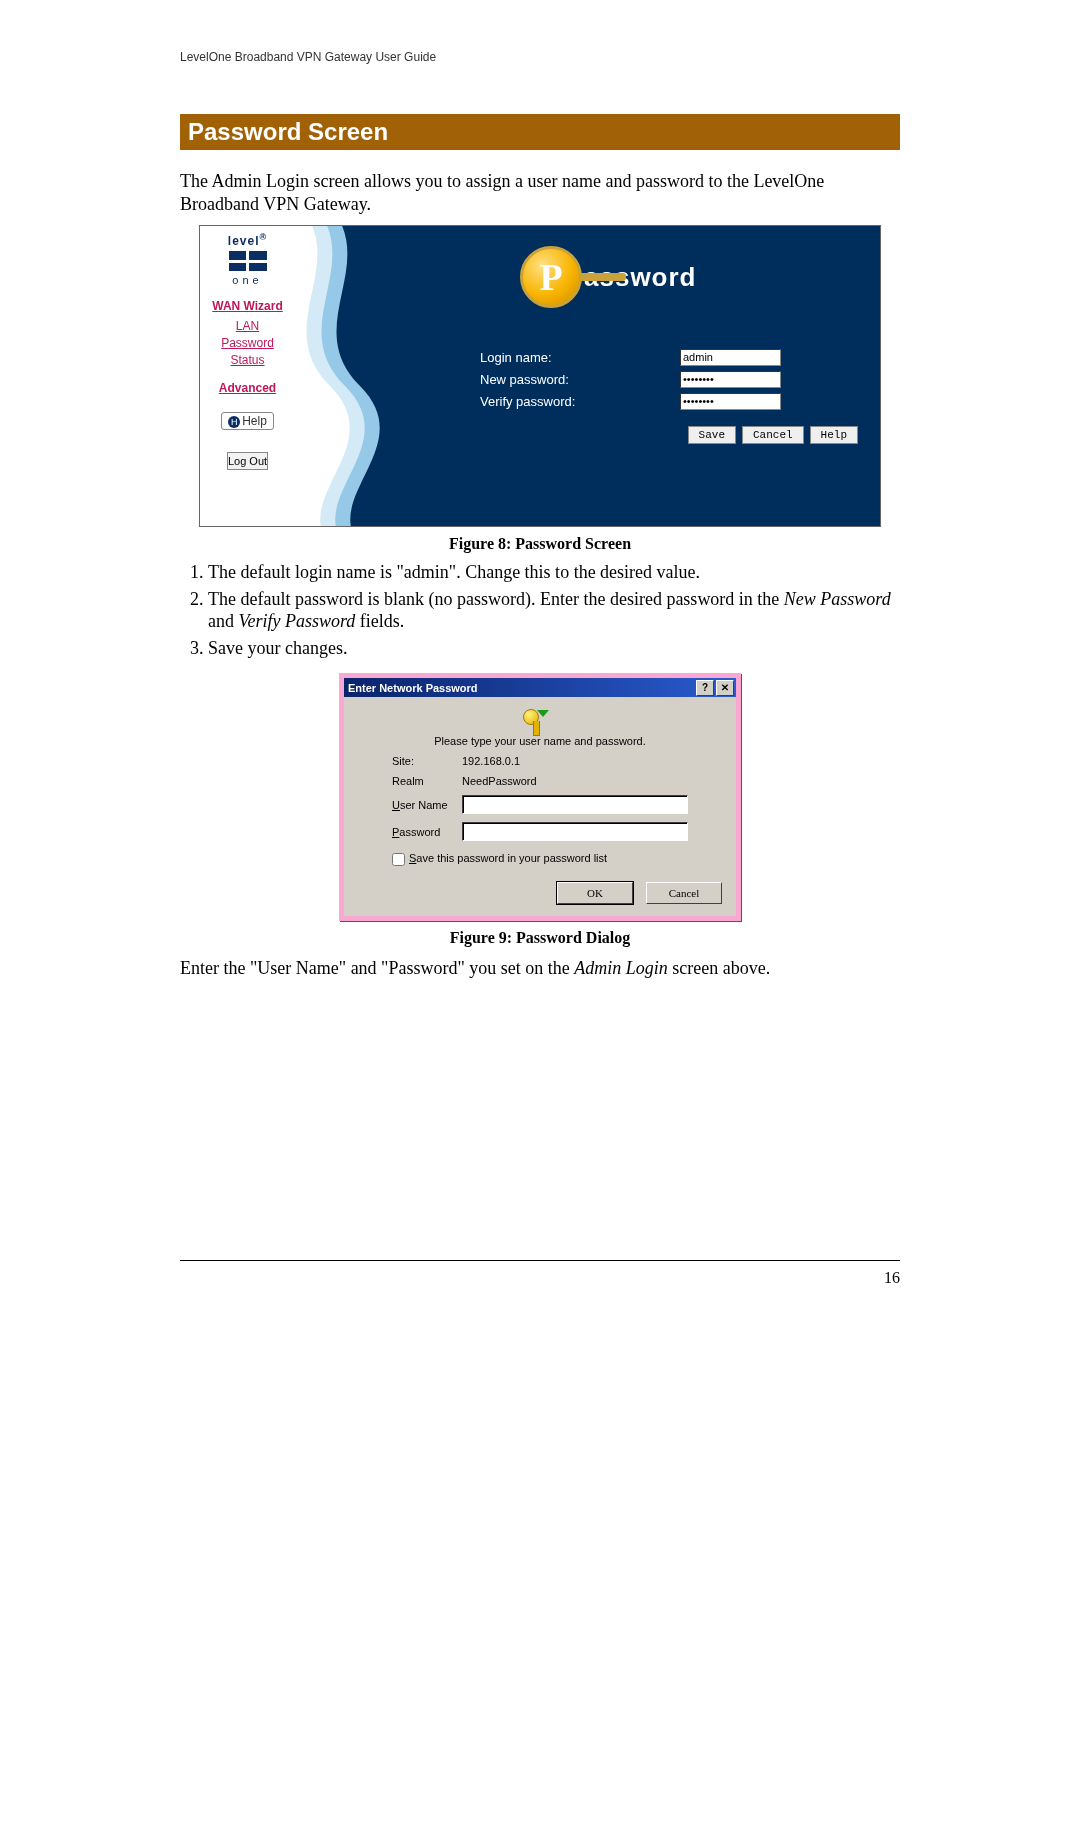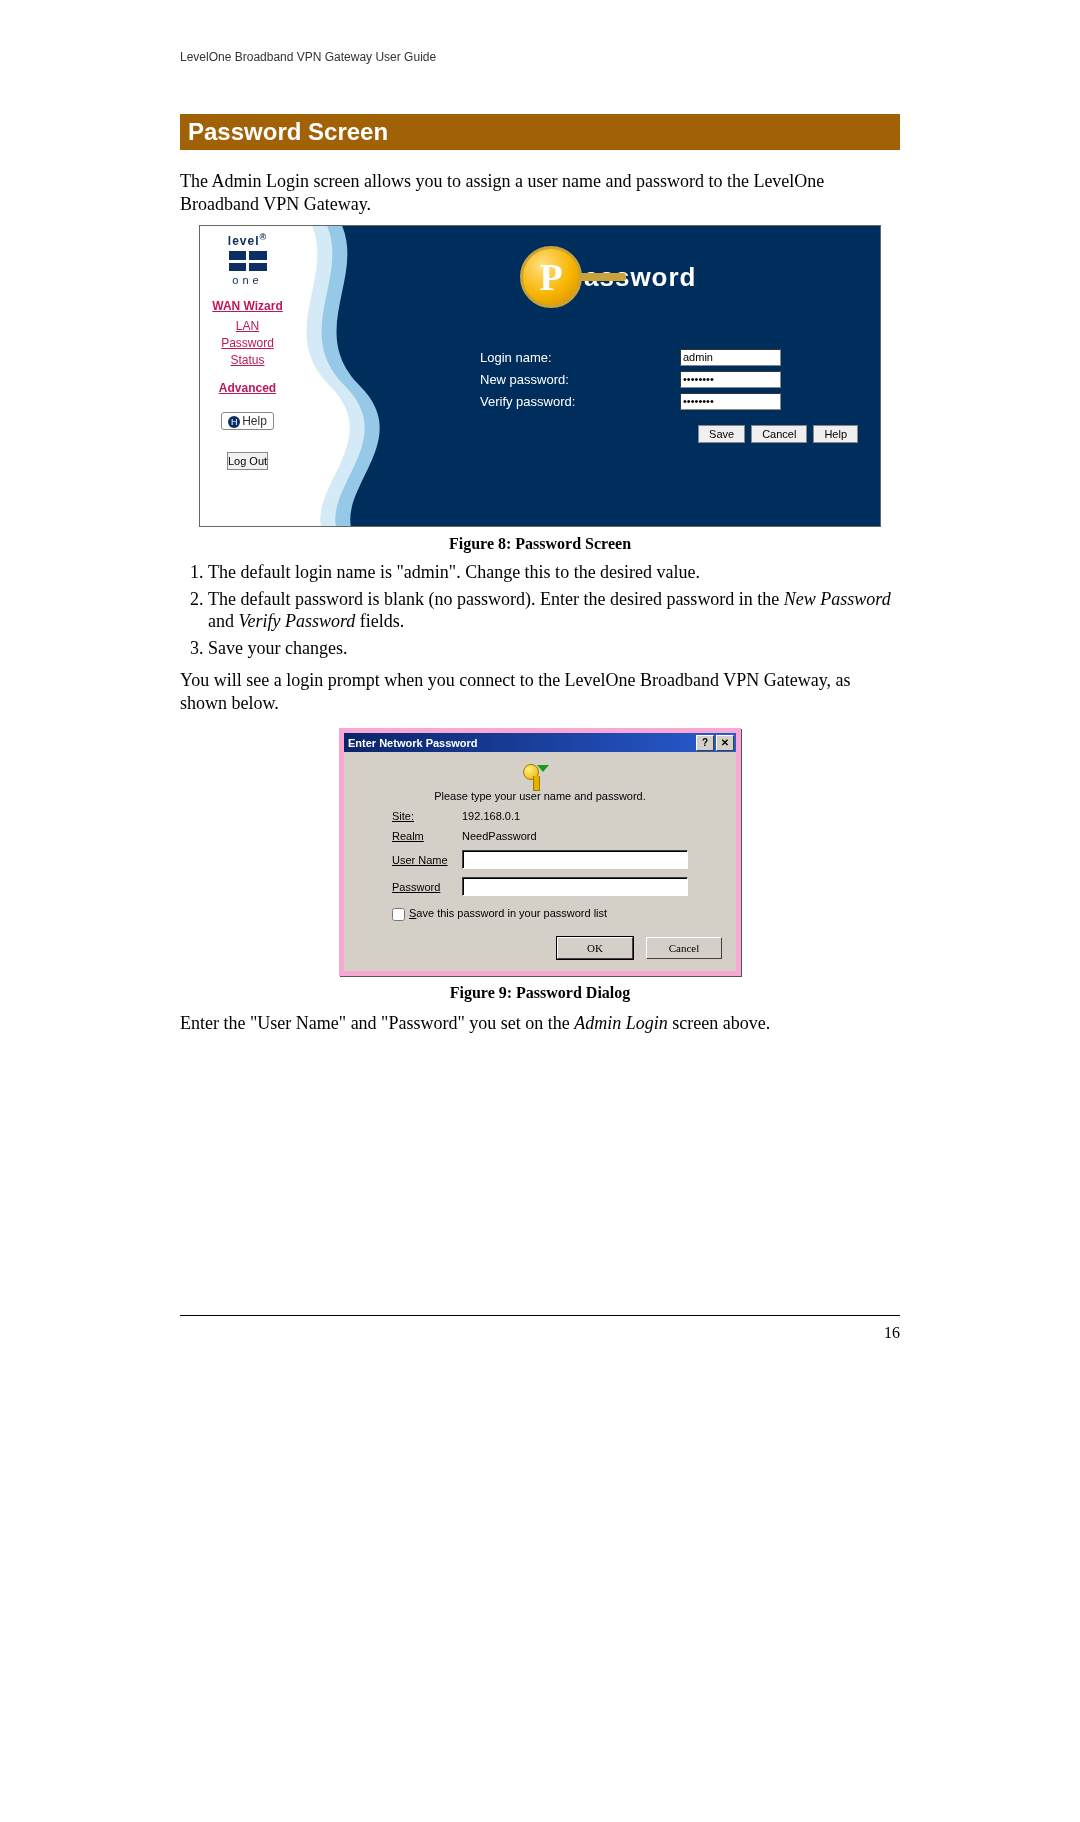--- a/index.html
+++ b/index.html
@@ -155,21 +155,21 @@
   .fig8-form-row input{
     width:95px; height:15px;
     font-family: Arial; font-size:11px;
     background:#fff; border:1px inset #888; padding:0 2px;
   }
   .fig8-buttons{
     position:absolute; right:22px; top:198px;
     z-index:5;
   }
   .fig8-btn{
-    font-family: Liberation Sans, sans-serif;
+    font-family: Liberation Mono, monospace;
     font-size:11px;
     background:#efefef;
     border:1px solid #888;
     padding:2px 10px;
     margin-left:2px;
     cursor:pointer;
   }
 
   
   .fig9 {
@@ -214,21 +214,21 @@
   .fig9-key-icon::before{ content:""; position:absolute; left:0; top:0;
     width:14px; height:14px; border-radius:50%;
     background: radial-gradient(circle at 35% 30%, #fff27a, #e3b100);
     border:1px solid #a37800;}
   .fig9-key-icon::after{ content:""; position:absolute; left:10px; top:12px;
     width:5px; height:14px; background:#e3b100; border:1px solid #a37800;
     border-top:none;}
   .fig9-arrow{ position:absolute; left:14px; top:1px; width:0; height:0;
     border-left:6px solid transparent; border-right:6px solid transparent;
     border-top:7px solid #1a9a1a;}
-  .fig9-label{ width:70px;text-decoration:underline;}
+  .fig9-label{ width:70px;}
   .fig9-val{ }
   .fig9-underline{ text-decoration: underline;}
   .fig9-input{
     width:220px; height:17px;
     background:#fff;
     border:1px solid #808080;
     border-top-color:#404040; border-left-color:#404040;
     border-right-color:#fff; border-bottom-color:#fff;
     box-shadow: inset 1px 1px 0 #000;
     padding:0 2px;
@@ -320,21 +320,20 @@
   <div class="figure-caption">Figure 8: Password Screen</div>
 
   <ol class="steps">
     <li>The default login name is "admin". Change this to the desired value.</li>
     <li>
       <span>The default password is blank (no password). Enter the desired password in the </span><span class="italic">New Password</span><span> and </span><span class="italic">Verify Password</span><span> fields.</span>
     </li>
     <li>Save your changes.</li>
   </ol>
 
-  <p class="body-text">You will see a login prompt when you connect to the LevelOne Broadband VPN Gateway, as shown below.</p>
 
   <div class="fig9">
     <div class="fig9-titlebar">
       <span>Enter Network Password</span>
       <span class="tspace"></span>
       <span class="fig9-tbtn">?</span>
       <span class="fig9-tbtn">✕</span>
     </div>
     <div class="fig9-body">
       <div class="fig9-row first">

